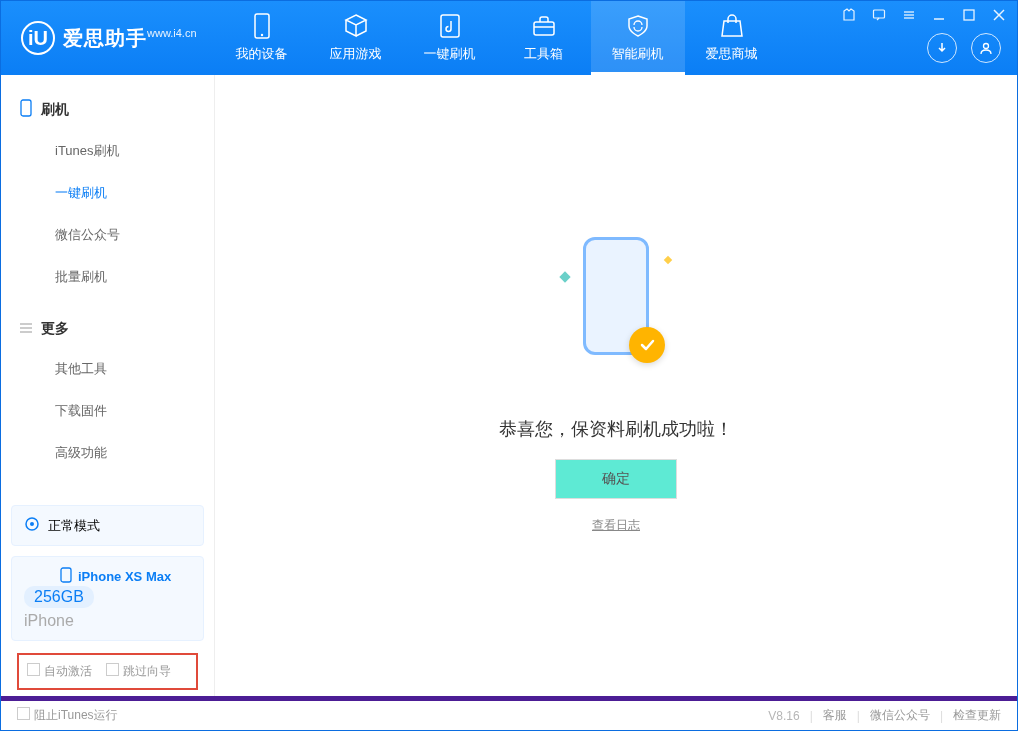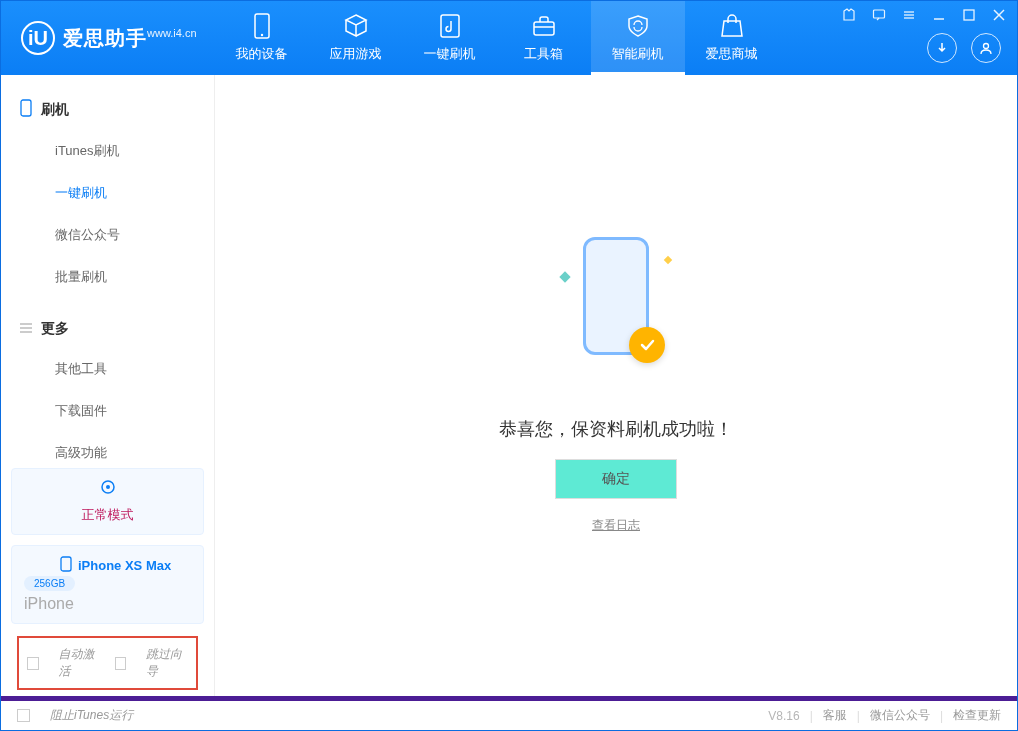--- a/index.html
+++ b/index.html
@@ -19,27 +19,27 @@
 .win-btn { width: 16px; height: 16px; cursor: pointer; display: flex; align-items: center; justify-content: center; }
 .titlebar-right { position: absolute; right: 16px; bottom: 12px; display: flex; gap: 14px; }
 .circle-btn { width: 30px; height: 30px; border: 1.5px solid rgba(255,255,255,.8); border-radius: 50%; display: flex; align-items: center; justify-content: center; cursor: pointer; }
 .body { flex: 1; display: flex; overflow: hidden; }
 .sidebar { width: 214px; border-right: 1px solid #eee; display: flex; flex-direction: column; background: #fff; }
 .side-scroll { flex: 1; overflow: auto; padding-top: 14px; }
 .side-group-header { display: flex; align-items: center; gap: 8px; padding: 10px 18px; font-size: 14px; color: #333; font-weight: 600; }
 .side-item { padding: 12px 0 12px 54px; font-size: 13px; color: #666; cursor: pointer; }
 .side-item.active { color: #0b7ef5; }
 .side-bottom { padding: 8px 10px 0; }
-.status-box { background: #f4f9ff; border: 1px solid #e6f1ff; border-radius: 4px; padding: 10px 12px; display: flex; align-items: center; gap: 8px; font-size: 13px; color: #be185d; margin-bottom: 10px; flex-direction: column; }
+.status-box { background: #f4f9ff; border: 1px solid #e6f1ff; border-radius: 4px; padding: 10px 12px; display: flex; align-items: center; gap: 8px; font-size: 13px; color: #000000; margin-bottom: 10px; }
 .device-box { background: #f4f9ff; border: 1px solid #e6f1ff; border-radius: 4px; padding: 10px 12px; font-size: 13px; }
 .device-name { color: #0b7ef5; font-weight: 600; display: flex; align-items: center; gap: 6px; padding-left: 36px; }
-.device-badge { display: inline-block; background: #e3f0ff; color: #0b7ef5; border-radius: 10px; font-size: 10px; padding: 2px 10px; margin-top: 0; }
+.device-badge { display: inline-block; background: #e3f0ff; color: #0b7ef5; border-radius: 10px; font-size: 16px; padding: 2px 10px; margin-top: 0; }
 .device-sub { color: #aaa; font-size: 16px; margin-top: 4px; }
 .checkbox-row { border: 2px solid #e04a3a; margin: 12px 6px 6px; padding: 8px 8px; display: flex; gap: 14px; align-items: center; font-size: 12px; color: #999; }
-.cb { display: inline-flex; align-items: center; gap: 20px; cursor: pointer; font-style: italic; }
+.cb { display: inline-flex; gap: 4px; cursor: pointer; }
 .cb-box { width: 13px; height: 13px; border: 1px solid #ccc; background: #fff; }
 .main { flex: 1; display: flex; flex-direction: column; align-items: center; justify-content: center; gap: 18px; color: #333; }
 .phone-illustration { width: 110px; height: 140px; position: relative; }
 .phone { position: absolute; left: 22px; top: 0; width: 66px; height: 118px; border: 3px solid #7fbaff; border-radius: 12px; background: #eaf3ff; }
 .check-badge { position: absolute; right: 6px; bottom: 14px; width: 36px; height: 36px; background: #ffb400; border-radius: 50%; display: flex; align-items: center; justify-content: center; box-shadow: 0 2px 6px rgba(0,0,0,.15); }
 .sparkle { position: absolute; width: 8px; height: 8px; background: #6ad0c9; transform: rotate(45deg); }
 .success-text { font-size: 18px; color: #333; font-weight: 500; margin-top: 22px; }
 .ok-btn { width: 122px; height: 40px; border: 1px solid #ddd; background: #5eead4; font-size: 14px; color: #555; cursor: pointer; }
 .log-link { font-size: 12px; color: #888; text-decoration: underline; cursor: pointer; }
 .footer { height: 34px; border-top: 5px solid #4c1d95; display: flex; align-items: center; padding: 0 16px; font-size: 12px; color: #999; justify-content: space-between; }

